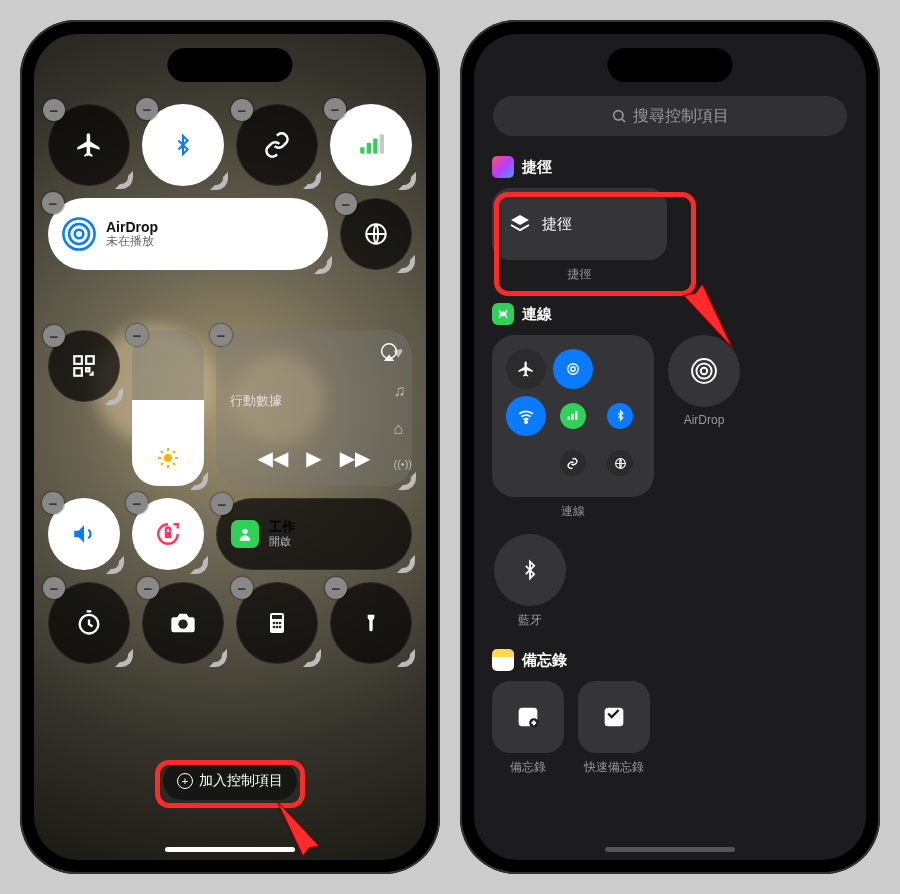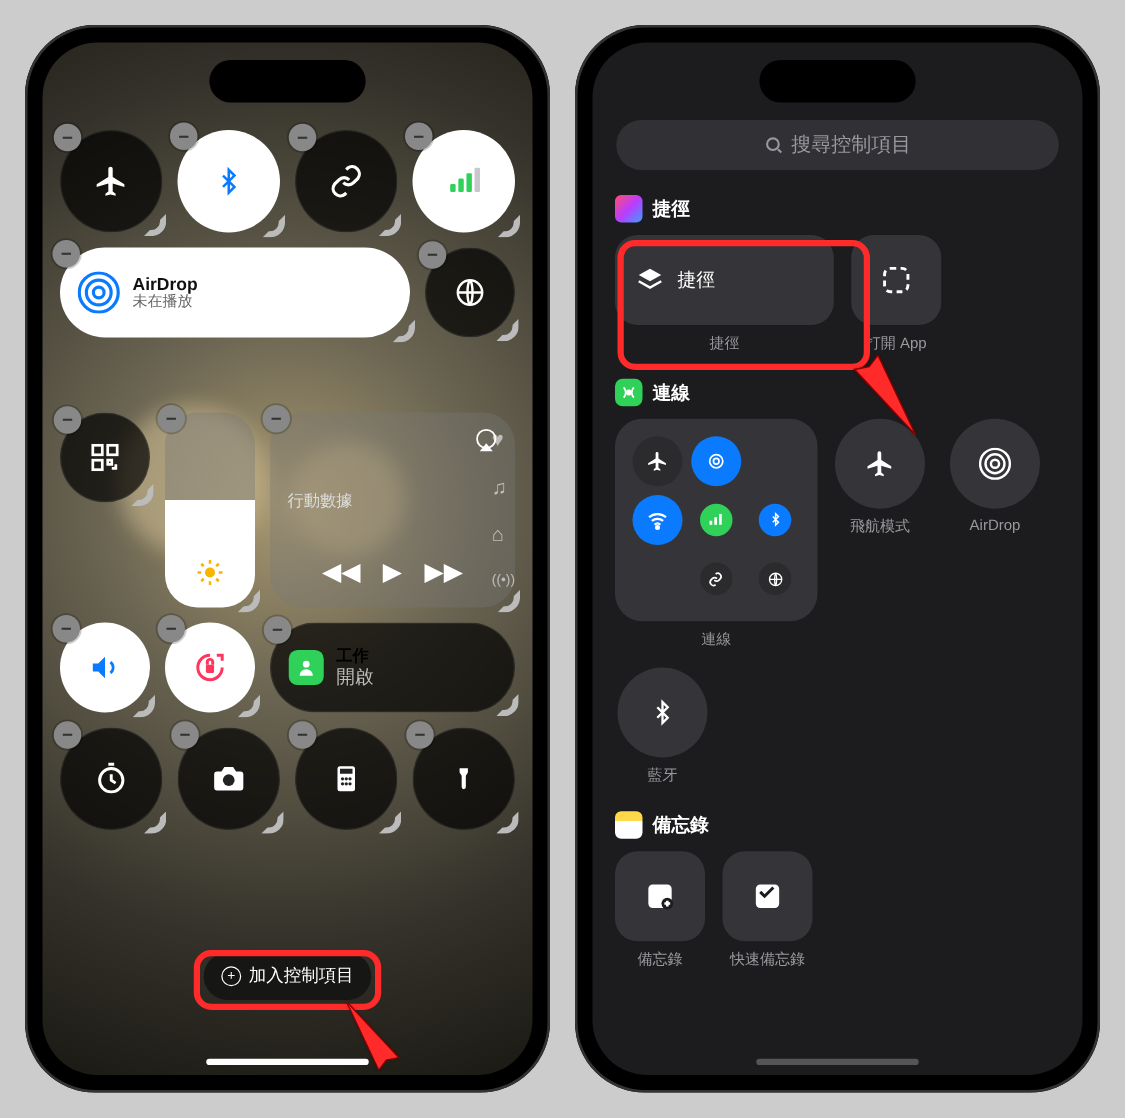--- a/index.html
+++ b/index.html
@@ -256,21 +256,21 @@
         <div class="pill dark" style="flex:1;display:flex;align-items:center;padding:0 14px;gap:10px;position:relative;">
           <span class="del">−</span>
           <div style="width:28px;height:28px;border-radius:7px;background:#30d158;display:flex;align-items:center;justify-content:center;">
             <svg width="16" height="16" viewBox="0 0 24 24" fill="#fff">
                 <circle cx="12" cy="8" r="4"></circle>
                 <path d="M4 22a8 8 0 0 1 16 0z"></path>
               </svg>
           </div>
           <div style="line-height:1.15;">
             <div style="font-size:13px;font-weight:600;">工作</div>
-            <div style="font-size:15px;color:#bbb;">開啟</div>
+            <div style="font-size:11px;color:#bbb;">開啟</div>
           </div>
           <span class="handle"></span>
         </div>
       </div>
 
       <div class="grid" style="margin-top:12px;">
         <div class="tile dark">
           <span class="del">−</span>
           <svg width="28" height="28" viewBox="0 0 24 24" fill="none" stroke="#fff" stroke-width="2">
               <circle cx="12" cy="13" r="8"></circle>
@@ -351,28 +351,20 @@
         <div class="gal-item">
           <div class="wide-btn">
             <svg width="24" height="24" viewBox="0 0 24 24" fill="#fff">
                 <path d="M12 3l9 5-9 5-9-5 9-5z"></path>
                 <path d="M3 13l9 5 9-5" fill="none" stroke="#fff" stroke-width="2"></path>
               </svg>
             <span>捷徑</span>
           </div>
           <span class="gal-lbl">捷徑</span>
         </div>
-        <div class="gal-item">
-          <div class="sq-btn">
-            <svg width="28" height="28" viewBox="0 0 24 24" fill="none" stroke="#fff" stroke-width="2" stroke-dasharray="4 3">
-                <rect x="4" y="4" width="16" height="16" rx="4"></rect>
-              </svg>
-          </div>
-          <span class="gal-lbl">打開 App</span>
-        </div>
       </div>
 
       <div class="sec-hdr">
         <span class="conn-icon">
           <svg width="14" height="14" viewBox="0 0 24 24" fill="none" stroke="#fff" stroke-width="2.4">
               <circle cx="12" cy="12" r="3" fill="#fff"></circle>
               <path d="M5 5a10 10 0 0 1 0 14M19 5a10 10 0 0 0 0 14"></path>
             </svg>
         </span>
         <span>連線</span>
@@ -420,28 +412,20 @@
             <div class="cdot sm" style="background:#2b2b2d;">
                 <svg width="13" height="13" viewBox="0 0 24 24" fill="none" stroke="#fff" stroke-width="2">
                   <circle cx="12" cy="12" r="9"></circle>
                   <path d="M3 12h18M12 3c2 3 2 15 0 18M12 3c-2 3-2 15 0 18"></path>
                 </svg>
               </div>
           </div>
           <span class="gal-lbl">連線</span>
         </div>
         <div style="display:grid;grid-template-columns:1fr 1fr;gap:14px 20px;">
-          <div class="gal-item">
-              <div class="crc">
-                <svg width="24" height="24" viewBox="0 0 24 24" fill="#fff">
-                  <path d="M21 16v-2l-8-5V3.5A1.5 1.5 0 0 0 11.5 2 1.5 1.5 0 0 0 10 3.5V9l-8 5v2l8-2.5V19l-2 1.5V22l3.5-1 3.5 1v-1.5L13 19v-5.5l8 2.5z"></path>
-                </svg>
-              </div>
-              <span class="gal-lbl">飛航模式</span>
-            </div>
           <div class="gal-item">
               <div class="crc">
                 <svg width="26" height="26" viewBox="0 0 24 24" fill="none" stroke="#fff" stroke-width="1.8">
                   <circle cx="12" cy="12" r="3"></circle>
                   <circle cx="12" cy="12" r="7"></circle>
                   <circle cx="12" cy="12" r="11"></circle>
                 </svg>
               </div>
               <span class="gal-lbl">AirDrop</span>
             </div>

